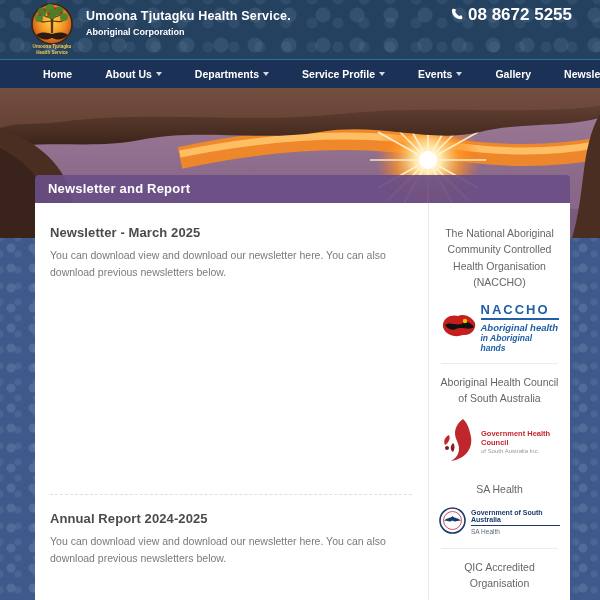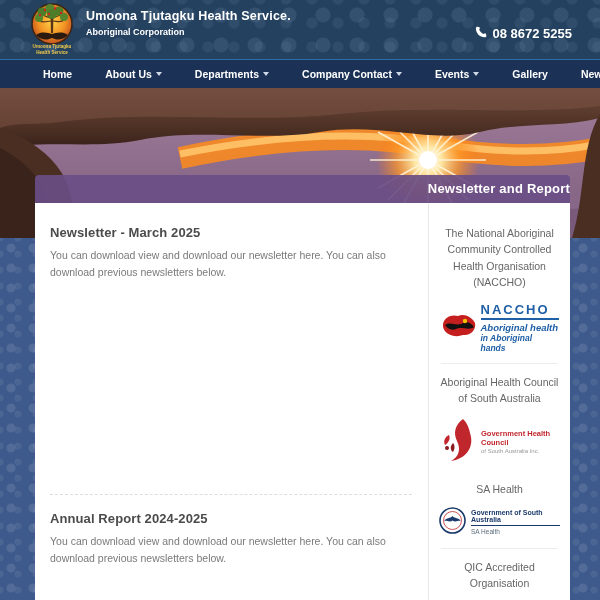--- a/index.html
+++ b/index.html
@@ -13,21 +13,21 @@
     background-image:
       radial-gradient(circle, rgba(130,160,195,.17) 7px, transparent 8px),
       radial-gradient(circle, rgba(130,160,195,.12) 5px, transparent 6px);
     background-size:34px 30px, 26px 24px;
     background-position:0 0, 13px 11px;
     border-bottom:1px solid #2e6da4; }
   .brand { position:absolute; left:28px; top:3px; display:flex; }
   .brand-text { margin-left:10px; padding-top:6px; }
   .brand-title { color:#ffffff; font-size:12.5px; font-weight:700; letter-spacing:.2px; }
   .brand-sub { color:#ffffff; font-size:9px; font-weight:700; margin-top:4px; }
-  .phone { position:absolute; right:28px; top:25px; color:#ffffff; font-size:13px;
+  .phone { position:absolute; right:28px; top:5px; color:#ffffff; font-size:17px;
            font-weight:700; display:flex; align-items:flex-end; gap:5px; }
 
   
   .nav { position:absolute; top:60px; left:0; width:600px; height:28px;
          background:#1b3156; display:flex; align-items:center; padding-left:43px; gap:33px; }
   .nav-item { color:#ffffff; font-size:10.5px; font-weight:700; display:flex;
               align-items:center; gap:4px; cursor:pointer; white-space:nowrap; }
   .caret { width:0; height:0; border-left:3.5px solid transparent;
            border-right:3.5px solid transparent; border-top:4px solid #cfd8e8; }
 
@@ -41,21 +41,21 @@
     background-image:
       radial-gradient(circle, rgba(255,255,255,.10) 4px, transparent 5px),
       radial-gradient(circle, rgba(255,255,255,.07) 3px, transparent 4px);
     background-size:22px 20px, 18px 16px;
     background-position:0 0, 9px 8px; }
 
   
   .container { position:absolute; top:175px; left:35px; width:535px; }
   .page-title-bar { height:28px; background:rgba(106,78,134,.92);
     border-radius:4px 4px 0 0; color:#ffffff; font-size:13px; font-weight:600;
-    line-height:28px; padding-left:13px; letter-spacing:.2px;text-align:right; }
+    line-height:28px; padding-left:13px; letter-spacing:.2px; }
   .white-box { background:#ffffff; display:flex; min-height:430px; }
 
   .main { width:393px; padding:22px 16px 10px 15px; }
   .main h2 { font-size:13px; font-weight:700; color:#4b4b4b; letter-spacing:.1px; }
   .main p { font-size:10.5px; color:#7a7a7a; line-height:1.65; margin-top:7px; }
   .embed-space { height:212px; }
   .dashed-sep { border-top:1px dashed #e3dcdc; margin:0 0 16px 0; }
 
   .sidebar { flex:1; border-left:1px solid #e8e8e8; padding:22px 10px 0 10px;
              text-align:center; }
@@ -139,21 +139,21 @@
       </div>
     <div class="nav-item">
         <span>About Us</span>
         <span class="caret"></span>
       </div>
     <div class="nav-item">
         <span>Departments</span>
         <span class="caret"></span>
       </div>
     <div class="nav-item">
-        <span>Company Contact</span>
+        <span>Service Profile</span>
         <span class="caret"></span>
       </div>
     <div class="nav-item">
         <span>Events</span>
         <span class="caret"></span>
       </div>
     <div class="nav-item">
         <span>Gallery</span>
       </div>
     <div class="nav-item">

